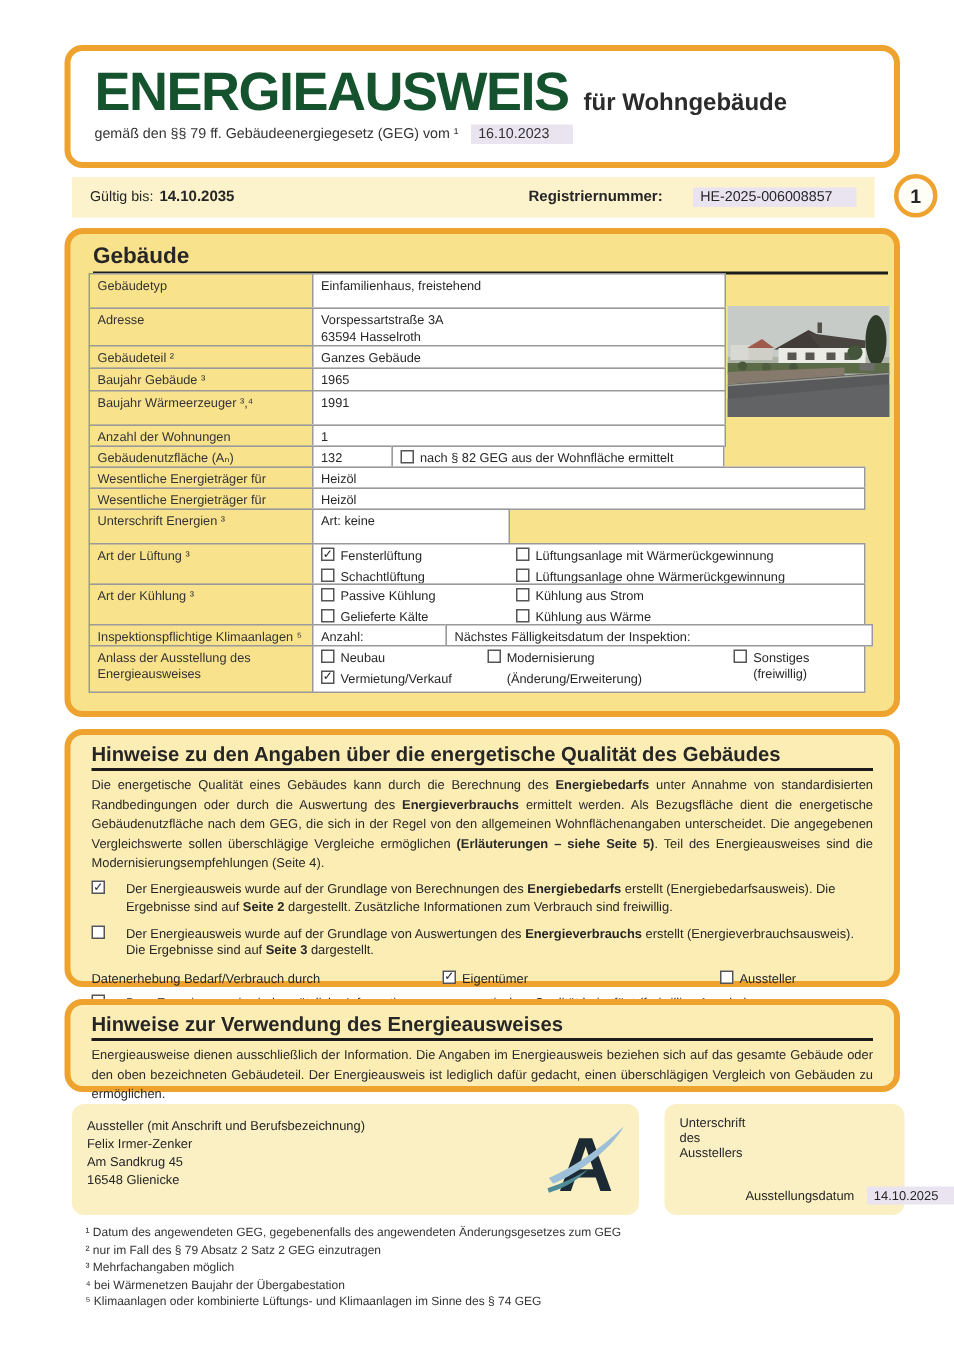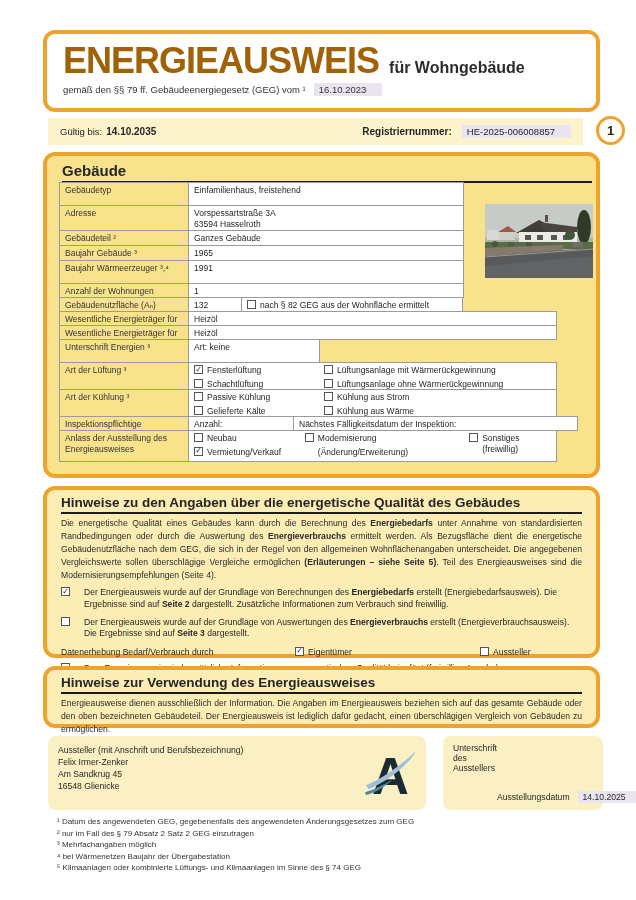--- a/index.html
+++ b/index.html
@@ -13,42 +13,42 @@
     --cellb:#9a9a9a;
   }
   *{margin:0;padding:0;box-sizing:border-box;}
   html,body{background:#ffffff;}
   body{font-family:"Liberation Sans","DejaVu Sans",sans-serif;color:var(--ink);}
   .page{position:relative;width:636px;height:900px;background:#fff;overflow:hidden;}
 
   
   .hdr{position:absolute;left:43px;top:30px;width:557px;height:82px;border:4px solid var(--orange);border-radius:12px;background:#fff;padding:6px 0 0 16px;}
   .hdr-titlerow{display:flex;align-items:baseline;gap:10px;}
-  .hdr-title{font-size:36px;font-weight:bold;letter-spacing:-1px;color:#a16207;}
+  .hdr-title{font-size:36px;font-weight:bold;letter-spacing:-1px;color:#14532d;}
   .hdr-sub{font-size:16px;font-weight:bold;color:#2b2b2b;}
   .hdr-law{font-size:9.5px;margin-top:1px;color:#333;display:flex;align-items:center;gap:8px;}
   .hl{background:var(--hl);padding:1px 16px 1px 5px;}
 
   
   .valbar{position:absolute;left:48px;top:118px;width:535px;height:27px;background:var(--bar);display:flex;align-items:center;padding:0 12px;font-size:9.5px;}
   .valbar b{margin-left:4px;font-size:10px;}
-  .reg{margin-left:auto;display:flex;align-items:center;gap:10px;}
+  .reg{margin-left:auto;display:flex;align-items:center;gap:20px;}
   .reg .lab{font-weight:bold;font-size:10px;}
   .badge{position:absolute;left:596px;top:116px;width:29px;height:29px;border:3px solid var(--orange);border-radius:50%;background:#FFFEF6;display:flex;align-items:center;justify-content:center;font-weight:bold;font-size:13px;}
 
   
   .sec{position:absolute;border:4px solid var(--orange);border-radius:12px;background:var(--sec);}
   .sec-title{font-weight:bold;border-bottom:2px solid #1c1c1c;margin:2px 3px 0 3px;padding-bottom:2px;}
 
   
   .gsec{left:43px;top:152px;width:557px;height:326px;padding:4px 0 0 12px;}
   .gsec .sec-title{font-size:15px;width:530px;}
   .grow{display:flex;margin-top:-1px;}
   .gcell{border:1px solid var(--cellb);padding:2px 5px;font-size:8.5px;line-height:1.25;}
-  .glabel{width:130px;background:var(--sec);color:#333;}
+  .glabel{width:150px;background:var(--sec);color:#333;}
   .gval{background:#fff;margin-left:-1px;}
   .w-a{width:276px;}
   .w-b{width:369px;}
   .cols{display:flex;}
   .cb{width:9px;height:9px;border:1px solid #555;background:#fff;display:inline-flex;align-items:center;justify-content:center;font-size:8px;font-weight:bold;line-height:1;color:#222;flex:none;margin-right:4px;}
   .opt{display:flex;align-items:flex-start;margin-bottom:3px;font-size:8.5px;}
   .photo{position:absolute;left:438px;top:48px;width:108px;height:74px;}
 
   
   .h1sec{left:43px;top:486px;width:557px;height:172px;padding:5px 14px;background:var(--sec2);}
@@ -196,21 +196,21 @@
             </span>
           <span class="opt">
               <span class="cb"></span>
               <span>Kühlung aus Wärme</span>
             </span>
         </div>
       </div>
     </div>
     <div class="grow" style="height:15px">
       <div class="gcell glabel">Inspektionspflichtige Klimaanlagen ⁵</div>
-      <div class="gcell gval" style="width:106px">Anzahl:</div>
+      <div class="gcell gval" style="width:90px">Anzahl:</div>
       <div class="gcell gval" style="width:285px">Nächstes Fälligkeitsdatum der Inspektion:</div>
     </div>
     <div class="grow" style="height:32px">
       <div class="gcell glabel">
         <div>Anlass der Ausstellung des</div>
         <div>Energieausweises</div>
       </div>
       <div class="gcell gval w-b cols">
         <div style="width:120px">
           <span class="opt">

